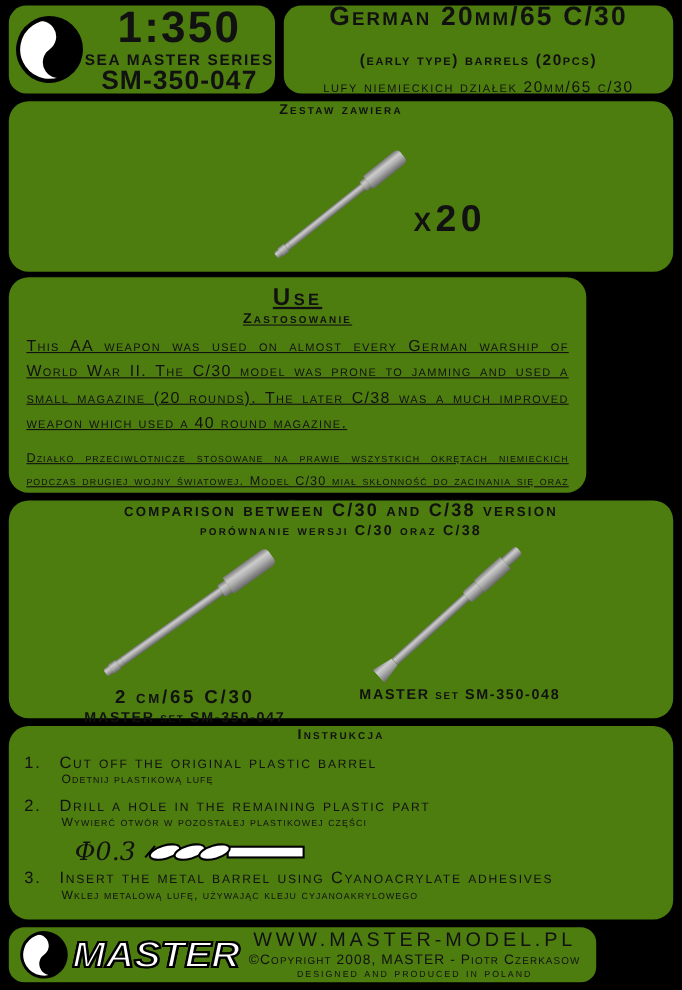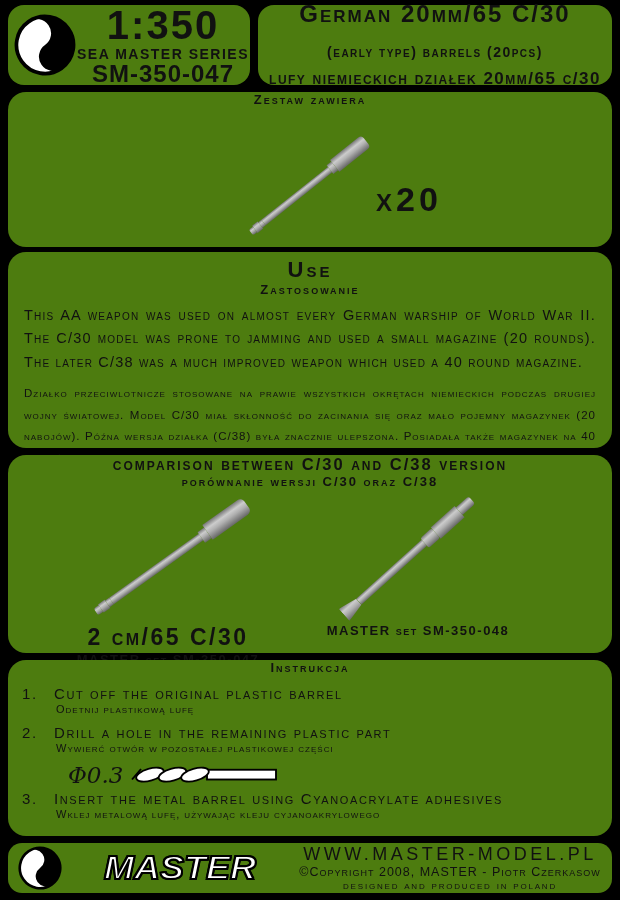--- a/index.html
+++ b/index.html
@@ -18,28 +18,28 @@
   .header-id{flex:1;text-align:center;line-height:1;}
   .scale{font-size:40px;font-weight:700;letter-spacing:2px;font-variant:normal;}
   .series{font-size:14px;font-weight:700;letter-spacing:1.5px;margin-top:2px;font-variant:normal;}
   .setnum{font-size:24px;font-weight:700;letter-spacing:1px;margin-top:1px;font-variant:normal;}
 
   .header-right{left:258px;top:5px;width:354px;height:80px;border-radius:16px;
     display:flex;flex-direction:column;align-items:center;justify-content:center;}
   .hr-title{font-size:24px;font-weight:700;letter-spacing:2px;line-height:1.05;}
   .hr-sub{font-size:14px;font-weight:700;letter-spacing:1.5px;margin-top:18px;}
   .hr-divider{width:300px;height:2px;background:#111;margin:5px 0 4px;}
-  .hr-pl{font-size:17px;font-weight:700;letter-spacing:1.5px;}
+  .hr-pl{font-size:14px;font-weight:400;letter-spacing:1.5px;}
 
   
   .h-main{font-size:22px;font-weight:700;letter-spacing:3px;text-align:center;margin:0;padding-top:6px;line-height:1.1;}
   .h-sub{font-size:13px;font-weight:700;letter-spacing:2px;text-align:center;line-height:1.2;}
 
   .sec-includes{left:8px;top:92px;width:604px;height:155px;}
-  .sec-use{left:8px;top:252px;width:604px;height:196px;}
+  .sec-use{left:8px;top:252px;width:525px;height:196px;text-decoration:underline;}
   .sec-cmp{left:8px;top:455px;width:604px;height:198px;}
   .sec-instr{left:8px;top:660px;width:604px;height:176px;}
 
   
   .barrel{position:absolute;display:flex;align-items:center;transform-origin:0 50%;}
   .seg{flex:none;background:linear-gradient(to bottom,#787878 0%,#cccccc 30%,#b0b0b0 55%,#676767 100%);}
   .b1{left:243px;top:133px;transform:rotate(-38.5deg);}
   .b1 .s-tip{width:5px;height:7px;border-radius:2px 0 0 2px;}
   .b1 .s-ring{width:7px;height:9px;}
   .b1 .s-notch{width:4px;height:7px;}
@@ -66,34 +66,34 @@
 
   
   .p-en{font-size:14.5px;line-height:1.62;letter-spacing:1.2px;text-align:justify;margin:6px 16px 0;}
   .p-pl{font-size:11.5px;line-height:1.85;letter-spacing:1px;text-align:justify;margin:9px 16px 0;}
 
   
   .h-cmp{font-size:16.5px;font-weight:700;letter-spacing:2px;text-align:center;margin:0;}
   .cmp-label{position:absolute;text-align:center;line-height:1.25;}
   .cl-left{left:20px;top:168px;width:280px;}
   .cl-right{left:270px;top:168px;width:280px;}
-  .cmp-name{font-size:23px;font-weight:700;letter-spacing:2.5px;}
+  .cmp-name{font-size:17px;font-weight:700;letter-spacing:2.5px;}
   .cmp-set{font-size:13px;font-weight:700;letter-spacing:1.5px;}
 
   
   .step{margin:9px 0 0 14px;}
   .step-en{font-size:15px;letter-spacing:1.6px;display:flex;}
   .step-num{width:32px;flex:none;}
   .step-pl{font-size:11px;letter-spacing:1px;margin-left:34px;margin-top:1px;}
   .drill-row{display:flex;align-items:flex-start;margin:8px 0 2px 60px;}
   .drill-label{font-family:"DejaVu Serif",serif;font-style:italic;font-variant:normal;font-size:23px;margin-right:6px;}
   .drill-svg{width:150px;height:26px;}
 
   
-  .footer{left:8px;top:843px;width:604px;height:50px;border-radius:14px;display:flex;align-items:center;gap:38px;}
+  .footer{left:8px;top:843px;width:534px;height:50px;border-radius:14px;display:flex;align-items:center;}
   .footer .logo-svg{width:44px;height:44px;margin-left:10px;}
   .wordmark{font-size:36px;font-weight:700;font-style:italic;letter-spacing:0;
     color:#fff;-webkit-text-stroke:2px #000;
     text-shadow:-1px -1px 0 #000,1px -1px 0 #000,-1px 1px 0 #000,1px 1px 0 #000;
     font-variant:normal;margin-left:4px;transform:scaleY(.92);}
   .footer-right{flex:1;text-align:center;line-height:1.12;margin-right:6px;}
   .site{font-size:18px;letter-spacing:3.5px;font-variant:normal;}
   .copy{font-size:12.5px;letter-spacing:1px;}
   .made{font-size:11.5px;letter-spacing:1.8px;}
 </style>

